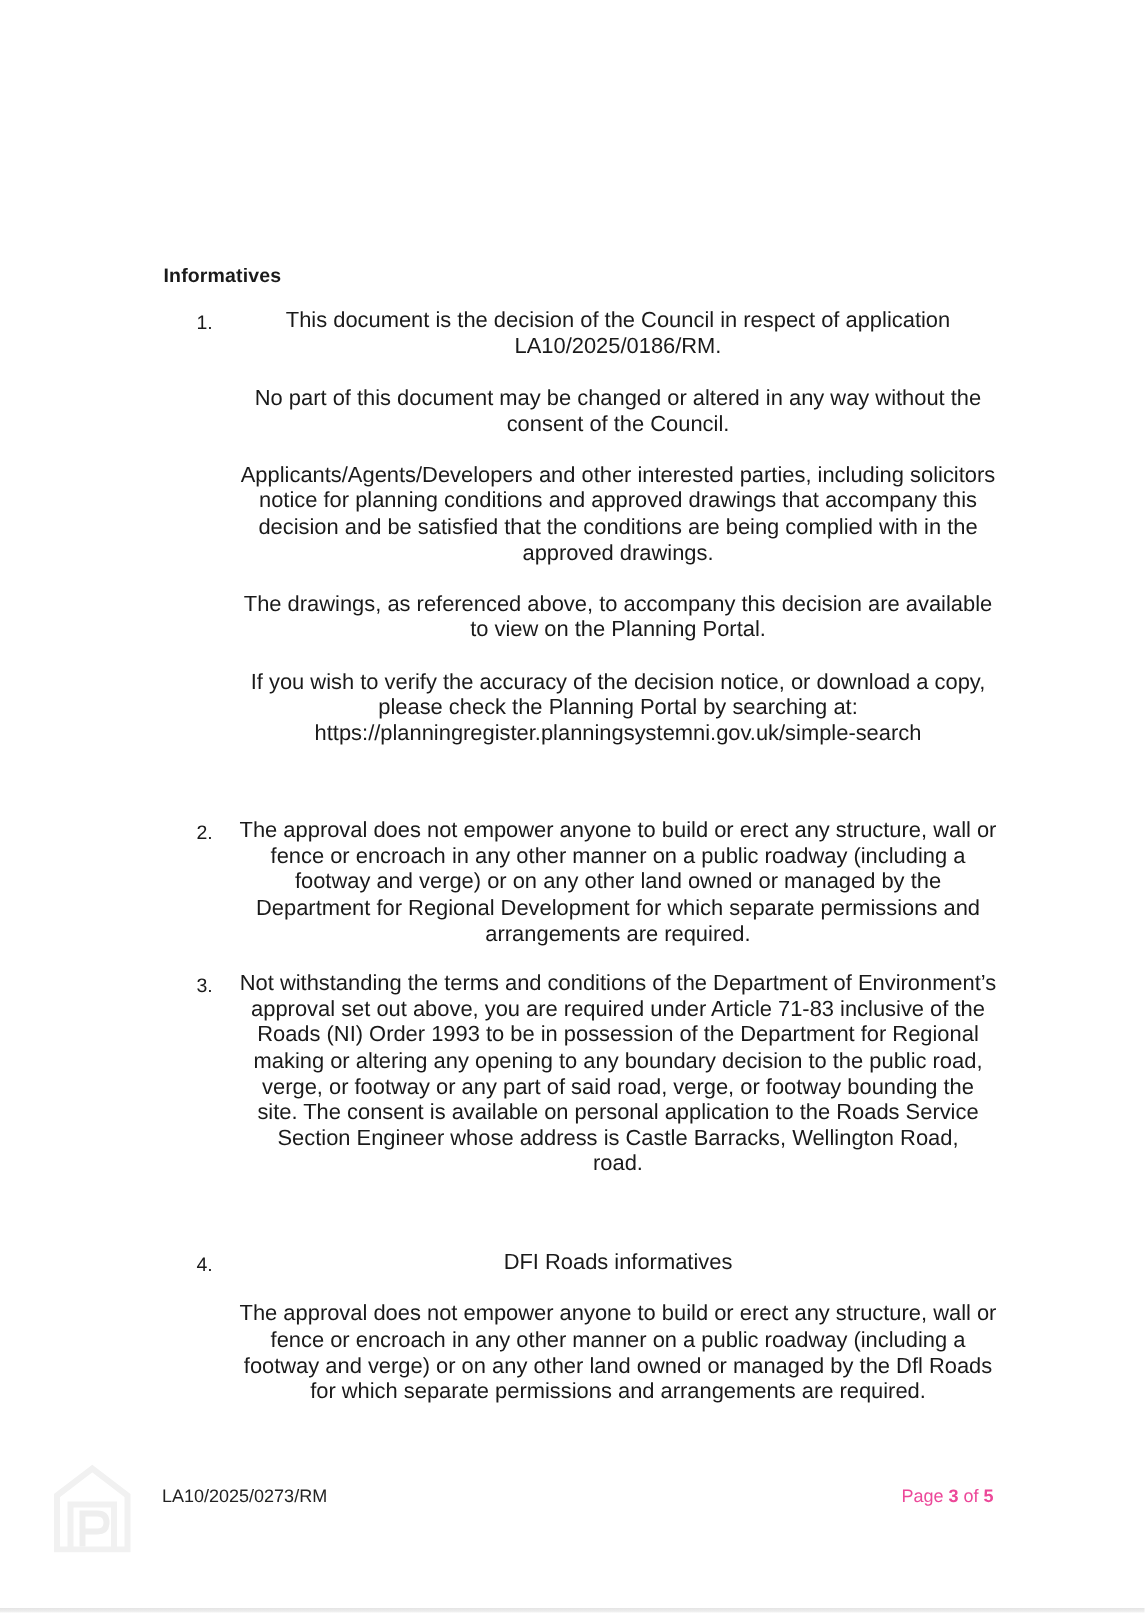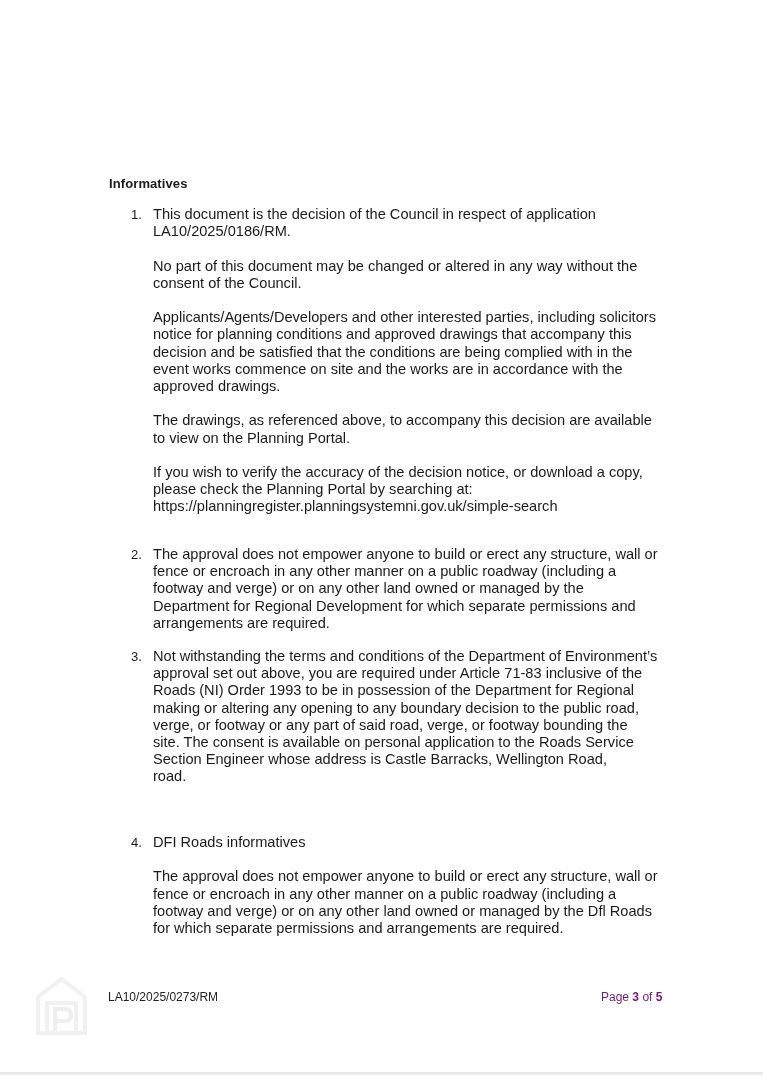--- a/index.html
+++ b/index.html
@@ -7,30 +7,30 @@
     width: 763px; height: 1080px; background: #ffffff; position: relative; overflow: hidden;
     font-family: "Liberation Sans", sans-serif; color: #1a1a1a;
   }
   .page { position: absolute; left: 0; top: 0; width: 763px; height: 890px; }
   .heading {
     position: absolute; left: 109px; top: 176px;
     font-size: 13px; font-weight: bold; letter-spacing: 0.1px;
   }
   .item { position: absolute; left: 131px; width: 540px; font-size: 14.6px; line-height: 17.2px; }
   .num { position: absolute; left: 0; top: 0; width: 20px; font-size: 13px; }
-  .body { margin-left: 22px; }
+  .body { margin-left: 22px; text-align: center; }
   .para { margin: 0 0 17.2px 0; }
   .para:last-child { margin-bottom: 0; }
   .line { display: block; white-space: nowrap; }
   .footer-ref {
     position: absolute; left: 108px; top: 990px;
     font-family: "Liberation Sans", sans-serif; font-size: 12px; color: #222;
   }
   .footer-page {
-    position: absolute; left: 601px; top: 990px; font-size: 12px; color: #701a75;
+    position: absolute; left: 601px; top: 990px; font-size: 12px; color: #ec4899;
   }
   .footer-page b { font-weight: bold; }
   .watermark { position: absolute; left: 34px; top: 975px; width: 55px; height: 60px; }
   .scan-line {
     position: absolute; left: 0; top: 1072px; width: 763px; height: 3px;
     background: linear-gradient(to bottom, #e4e4e4, #f2f2f2);
   }
 </style>
 </head>
 <body>
@@ -46,21 +46,20 @@
         <span class="line">LA10/2025/0186/RM.</span>
       </p>
       <p class="para">
         <span class="line">No part of this document may be changed or altered in any way without the</span>
         <span class="line">consent of the Council.</span>
       </p>
       <p class="para">
         <span class="line">Applicants/Agents/Developers and other interested parties, including solicitors</span>
         <span class="line">notice for planning conditions and approved drawings that accompany this</span>
         <span class="line">decision and be satisfied that the conditions are being complied with in the</span>
-        <span class="line">event works commence on site and the works are in accordance with the</span>
         <span class="line">approved drawings.</span>
       </p>
       <p class="para">
         <span class="line">The drawings, as referenced above, to accompany this decision are available</span>
         <span class="line">to view on the Planning Portal.</span>
       </p>
       <p class="para">
         <span class="line">If you wish to verify the accuracy of the decision notice, or download a copy,</span>
         <span class="line">please check the Planning Portal by searching at:</span>
         <span class="line">https://planningregister.planningsystemni.gov.uk/simple-search</span>

